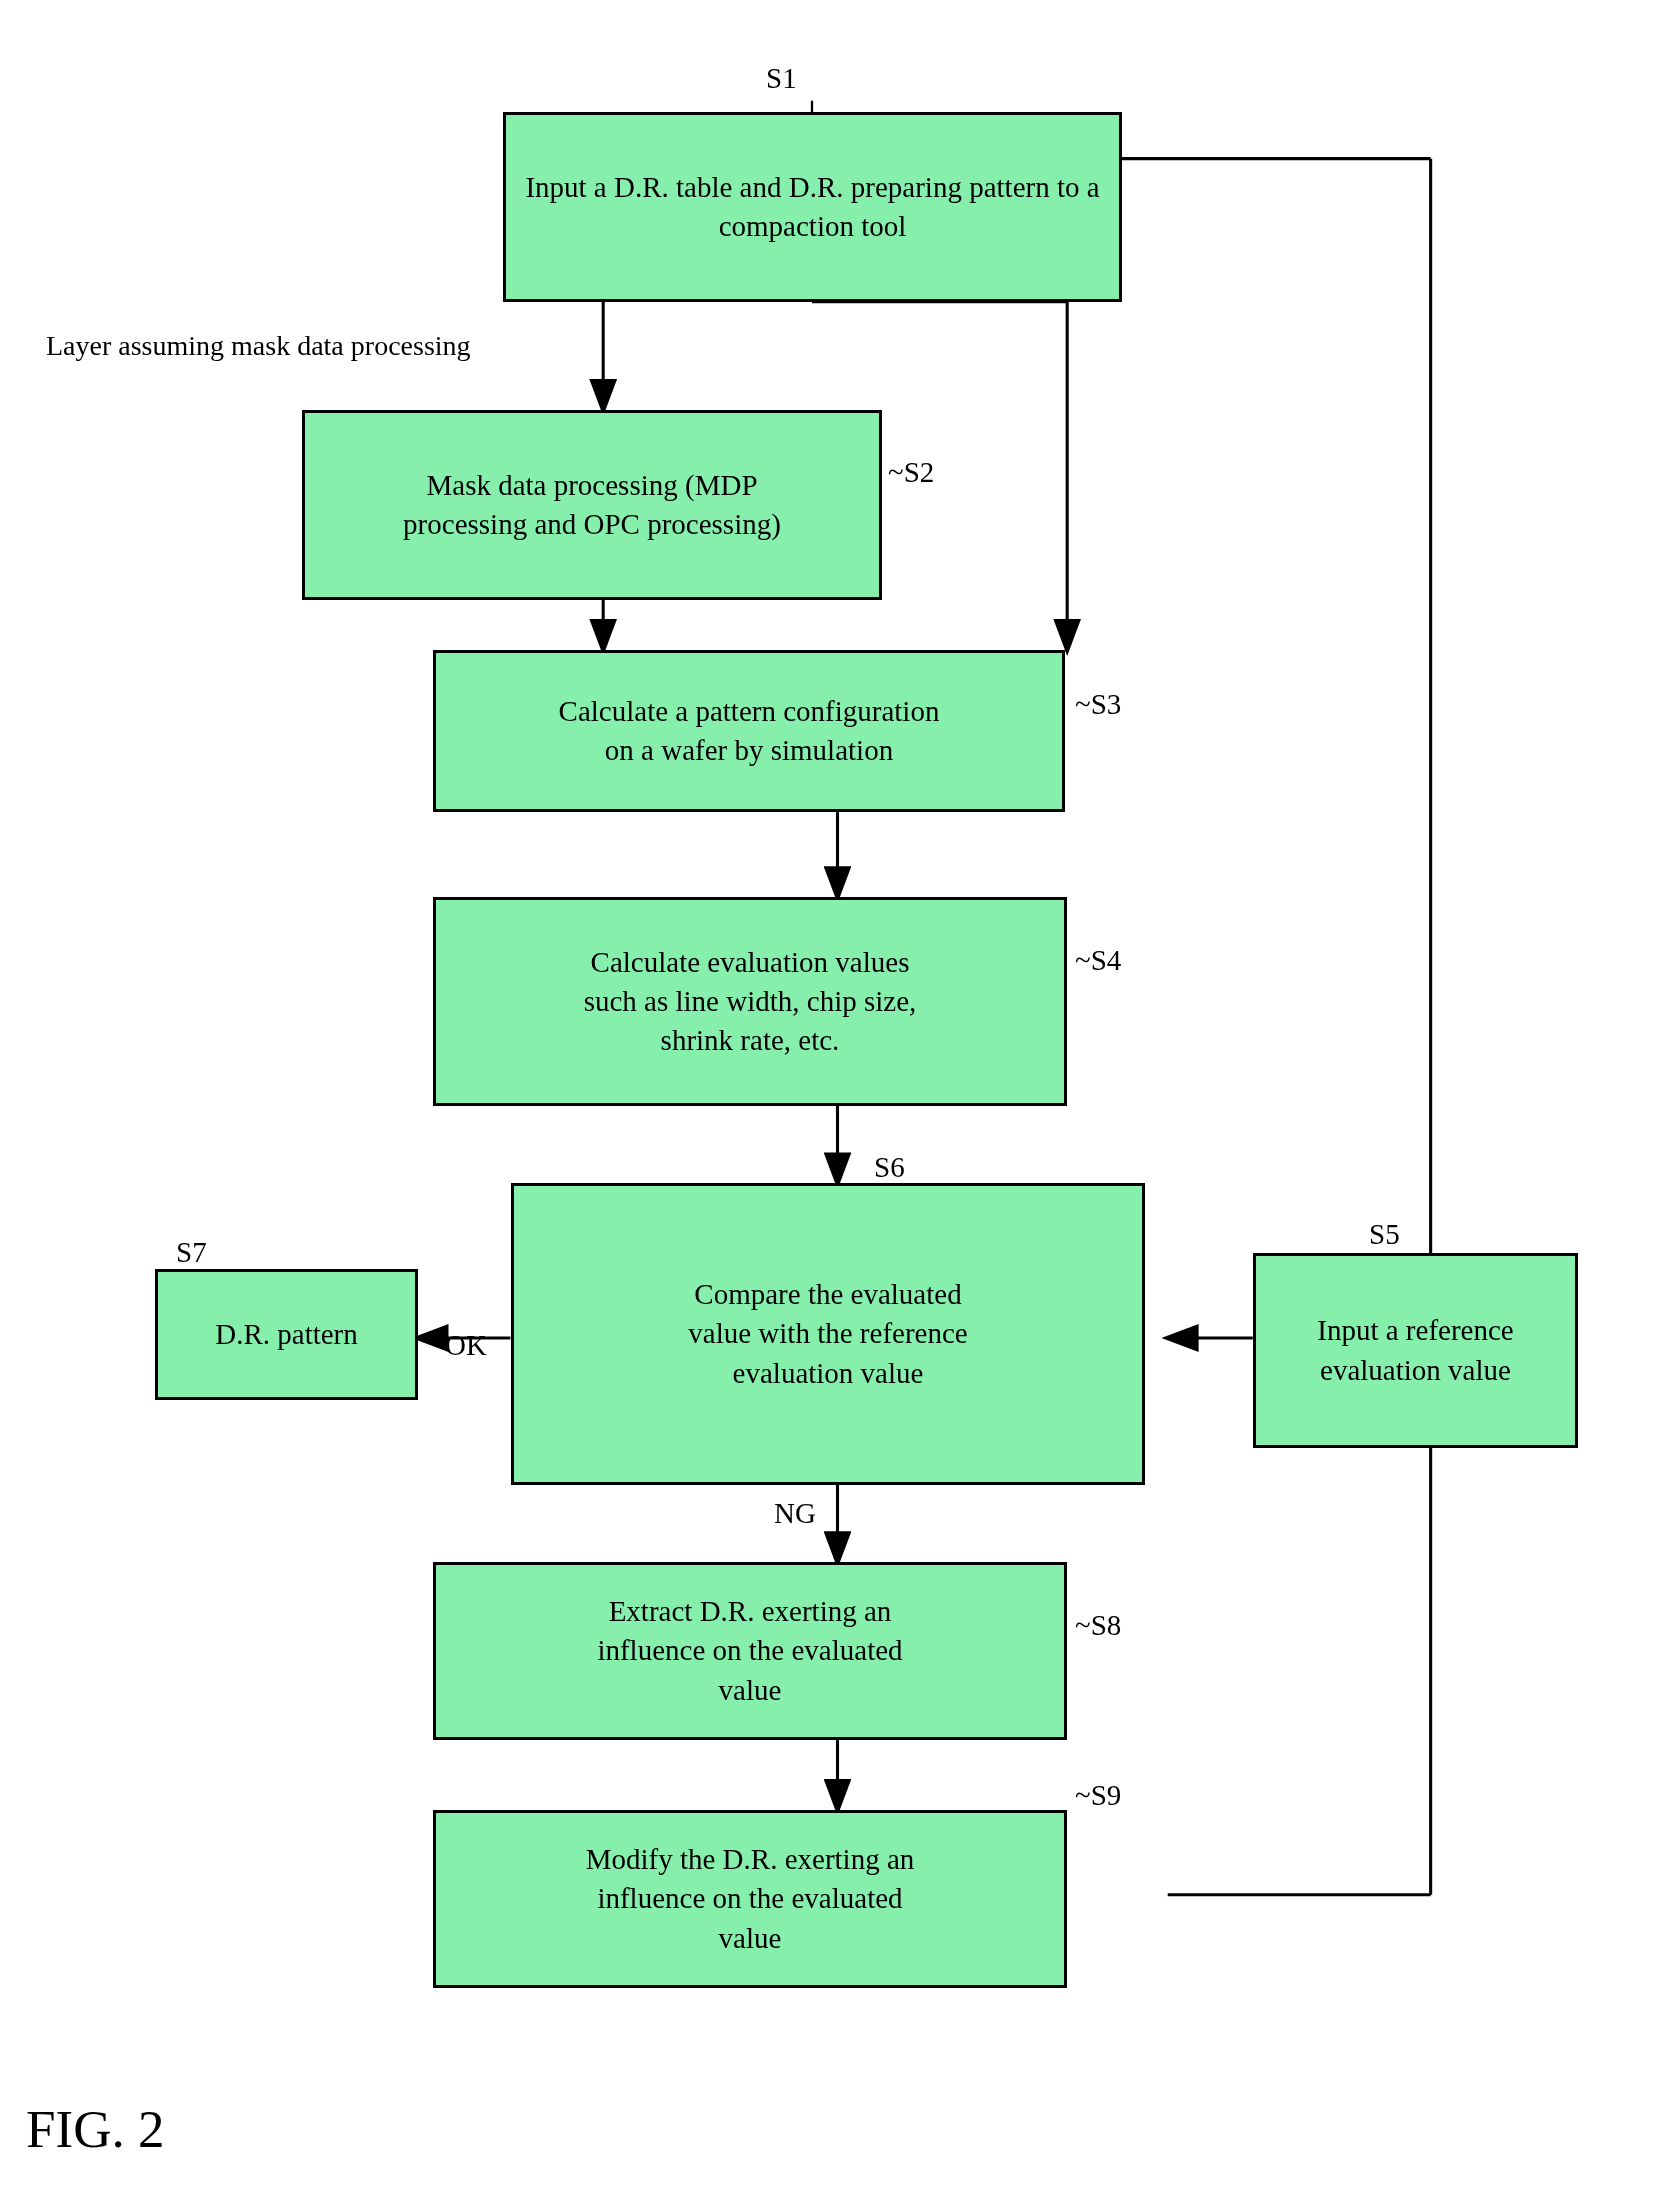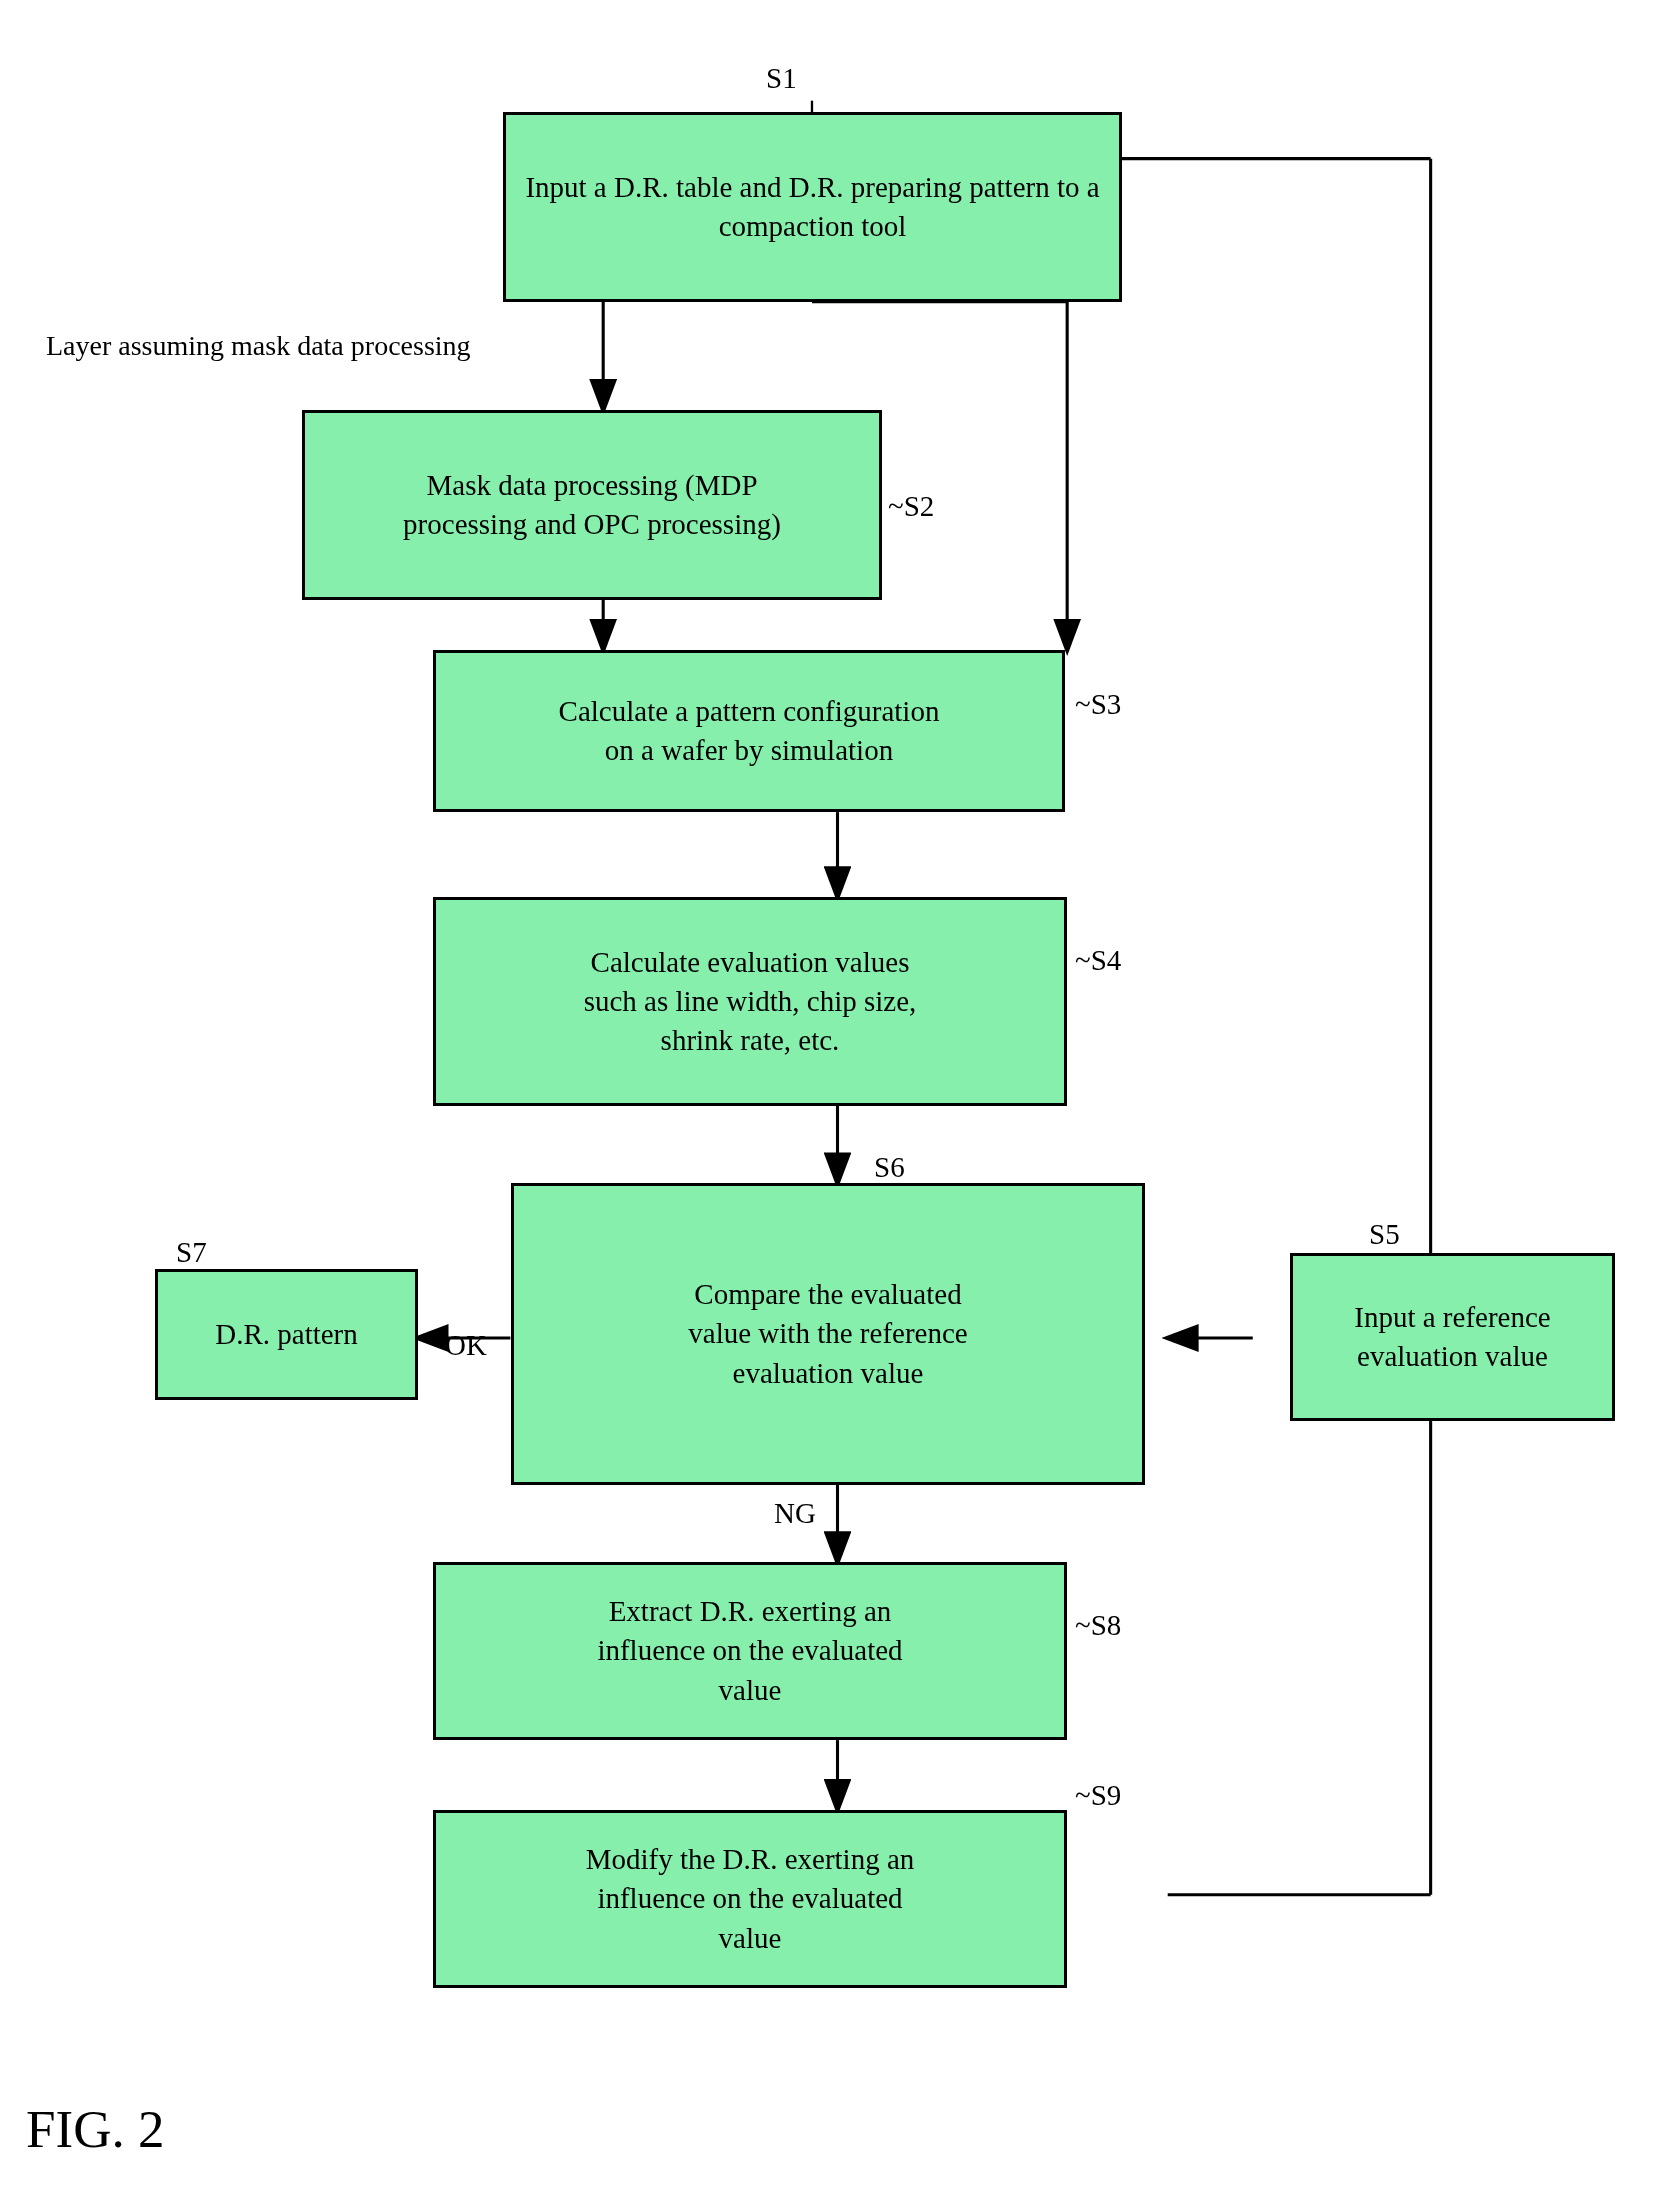--- a/index.html
+++ b/index.html
@@ -132,35 +132,35 @@
   <div class="annotation-text" style="top: 326px; left: 46px; font-family: Liberation Serif, serif;">
     <span>Layer assuming mask
 data processing</span>
   </div>
 
 
   <div class="flowchart-box" style="top: 410px; left: 302px; width: 580px; height: 190px;">
     <span>Mask data processing (MDP<br>processing and OPC processing)</span>
   </div>
 
-  <div class="step-label" style="top: 456px; left: 888px; margin-top: 34px;">~S2</div>
+  <div class="step-label" style="top: 456px; left: 888px;">~S2</div>
 
   <div class="flowchart-box" style="top: 650px; left: 433px; width: 632px; height: 162px;">
     <span>Calculate a pattern configuration<br>on a wafer by simulation</span>
   </div>
 
   <div class="step-label" style="top: 688px; left: 1075px;">~S3</div>
 
   <div class="flowchart-box" style="top: 897px; left: 433px; width: 634px; height: 209px;">
     <span>Calculate evaluation values<br>such as line width, chip size,<br>shrink rate, etc.</span>
   </div>
 
   <div class="step-label" style="top: 944px; left: 1075px;">~S4</div>
 
-  <div class="flowchart-box" style="top: 1253px; left: 1290px; width: 325px; height: 168px;">
+  <div class="flowchart-box" style="top: 1253px; left: 1253px; width: 325px; height: 195px;">
     <span>Input a reference<br>evaluation value</span>
   </div>
 
   <div class="step-label" style="top: 1218px; left: 1369px;">S5</div>
 
   <div class="flowchart-box" style="top: 1183px; left: 511px; width: 634px; height: 302px;">
     <span>Compare the evaluated<br>value with the reference<br>evaluation value</span>
   </div>
 
   <div class="step-label" style="top: 1151px; left: 874px;">S6</div>

